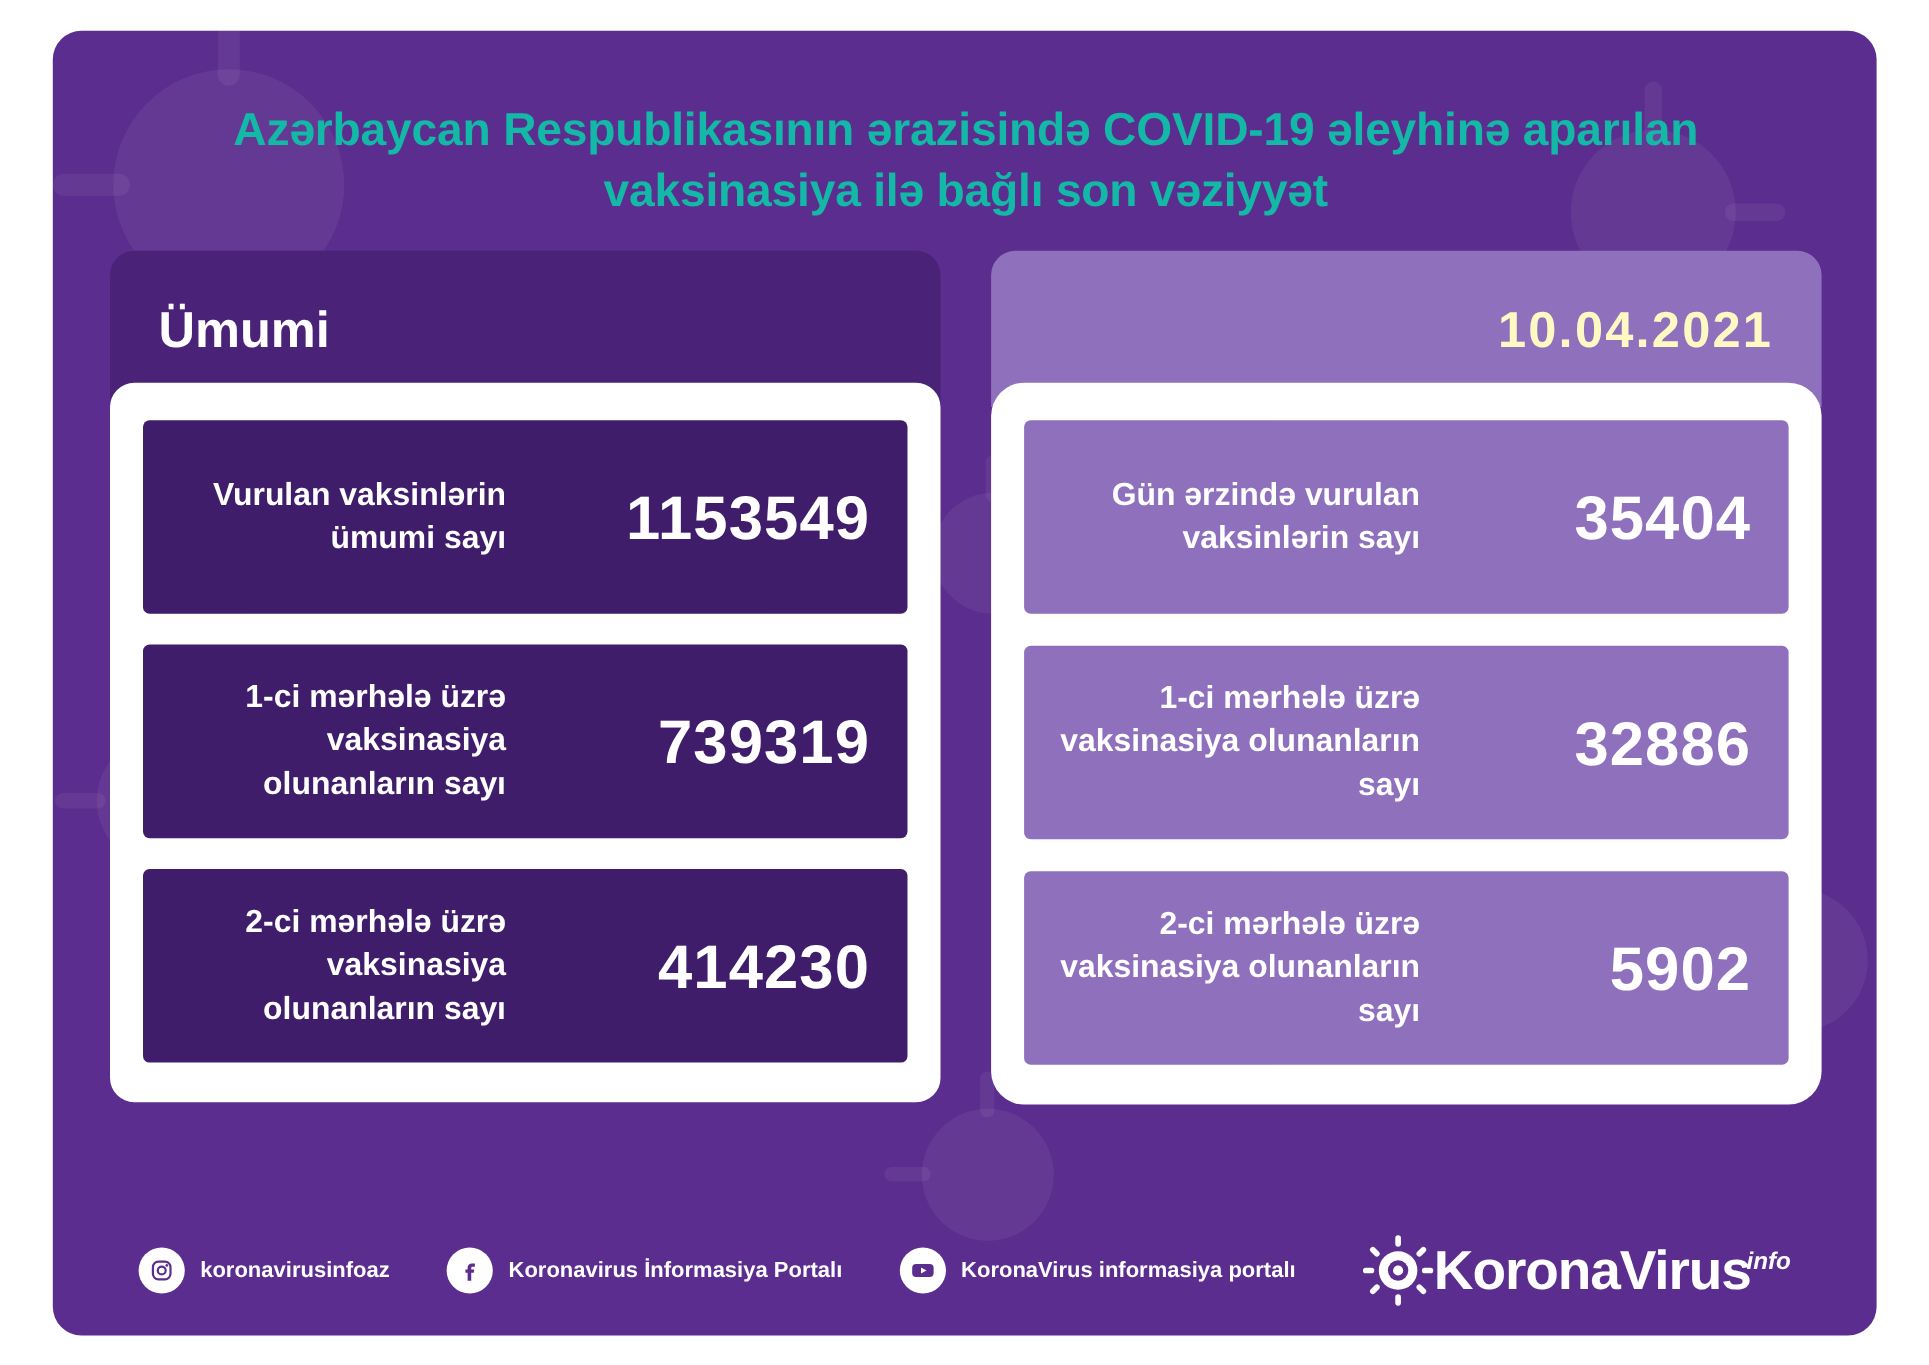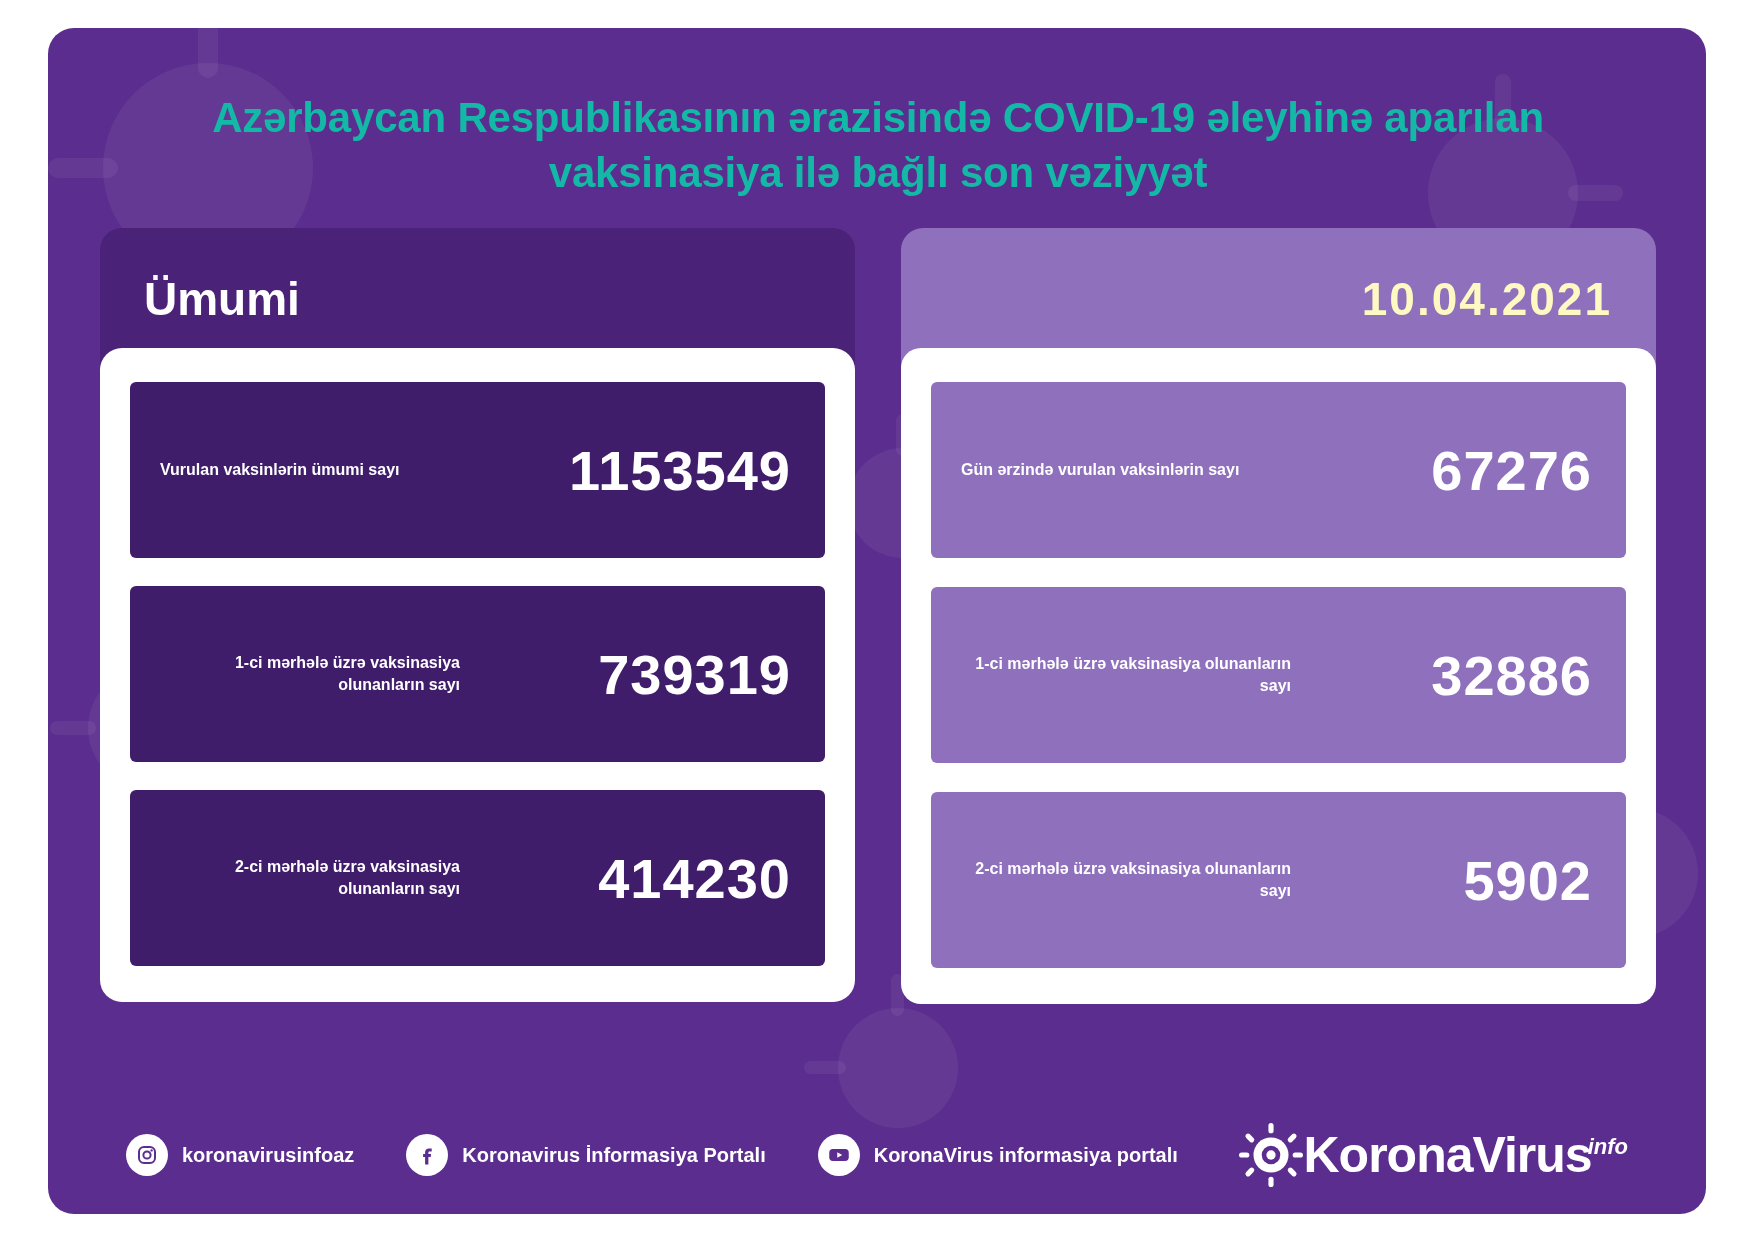--- a/index.html
+++ b/index.html
@@ -98,37 +98,37 @@
     background: #ffffff;
     border-radius: 0 0 22px 22px;
     margin-top: -22px;
     padding: 34px 30px 36px 30px;
     box-sizing: border-box;
     display: flex;
     flex-direction: column;
     gap: 28px;
   }
   .col.left .card { border-radius: 22px; }
-  .col.right .card { border-radius: 20px; gap: 29px; }
+  .col.right .card { border-radius: 30px; gap: 29px; }
 
   .stat {
     height: 176px;
     border-radius: 6px;
     display: flex;
     align-items: center;
     justify-content: space-between;
     padding: 0 34px 0 30px;
     box-sizing: border-box;
   }
   .stat.left  { background: #3f1d6b; }
   .stat.right { background: #8f70bd; }
 
   .stat-label {
     color: #ffffff;
-    font-size: 16px;
+    font-size: 29px;
     font-weight: bold;
     line-height: 1.35;
     max-width: 300px;
   }
   .stat-value {
     color: #ffffff;
     font-size: 56px;
     font-weight: bold;
     letter-spacing: 1px;
     white-space: nowrap;
@@ -232,21 +232,21 @@
           <div class="stat-value">414230</div>
         </div>
       </div>
     </div>
 
     <div class="col right">
       <div class="col-head right">10.04.2021</div>
       <div class="card">
         <div class="stat right">
           <div class="stat-label">Gün ərzində vurulan vaksinlərin sayı</div>
-          <div class="stat-value">67276</div>
+          <div class="stat-value">35404</div>
         </div>
         <div class="stat right">
           <div class="stat-label">1-ci mərhələ üzrə vaksinasiya olunanların sayı</div>
           <div class="stat-value">32886</div>
         </div>
         <div class="stat right">
           <div class="stat-label">2-ci mərhələ üzrə vaksinasiya olunanların sayı</div>
           <div class="stat-value">5902</div>
         </div>
       </div>

